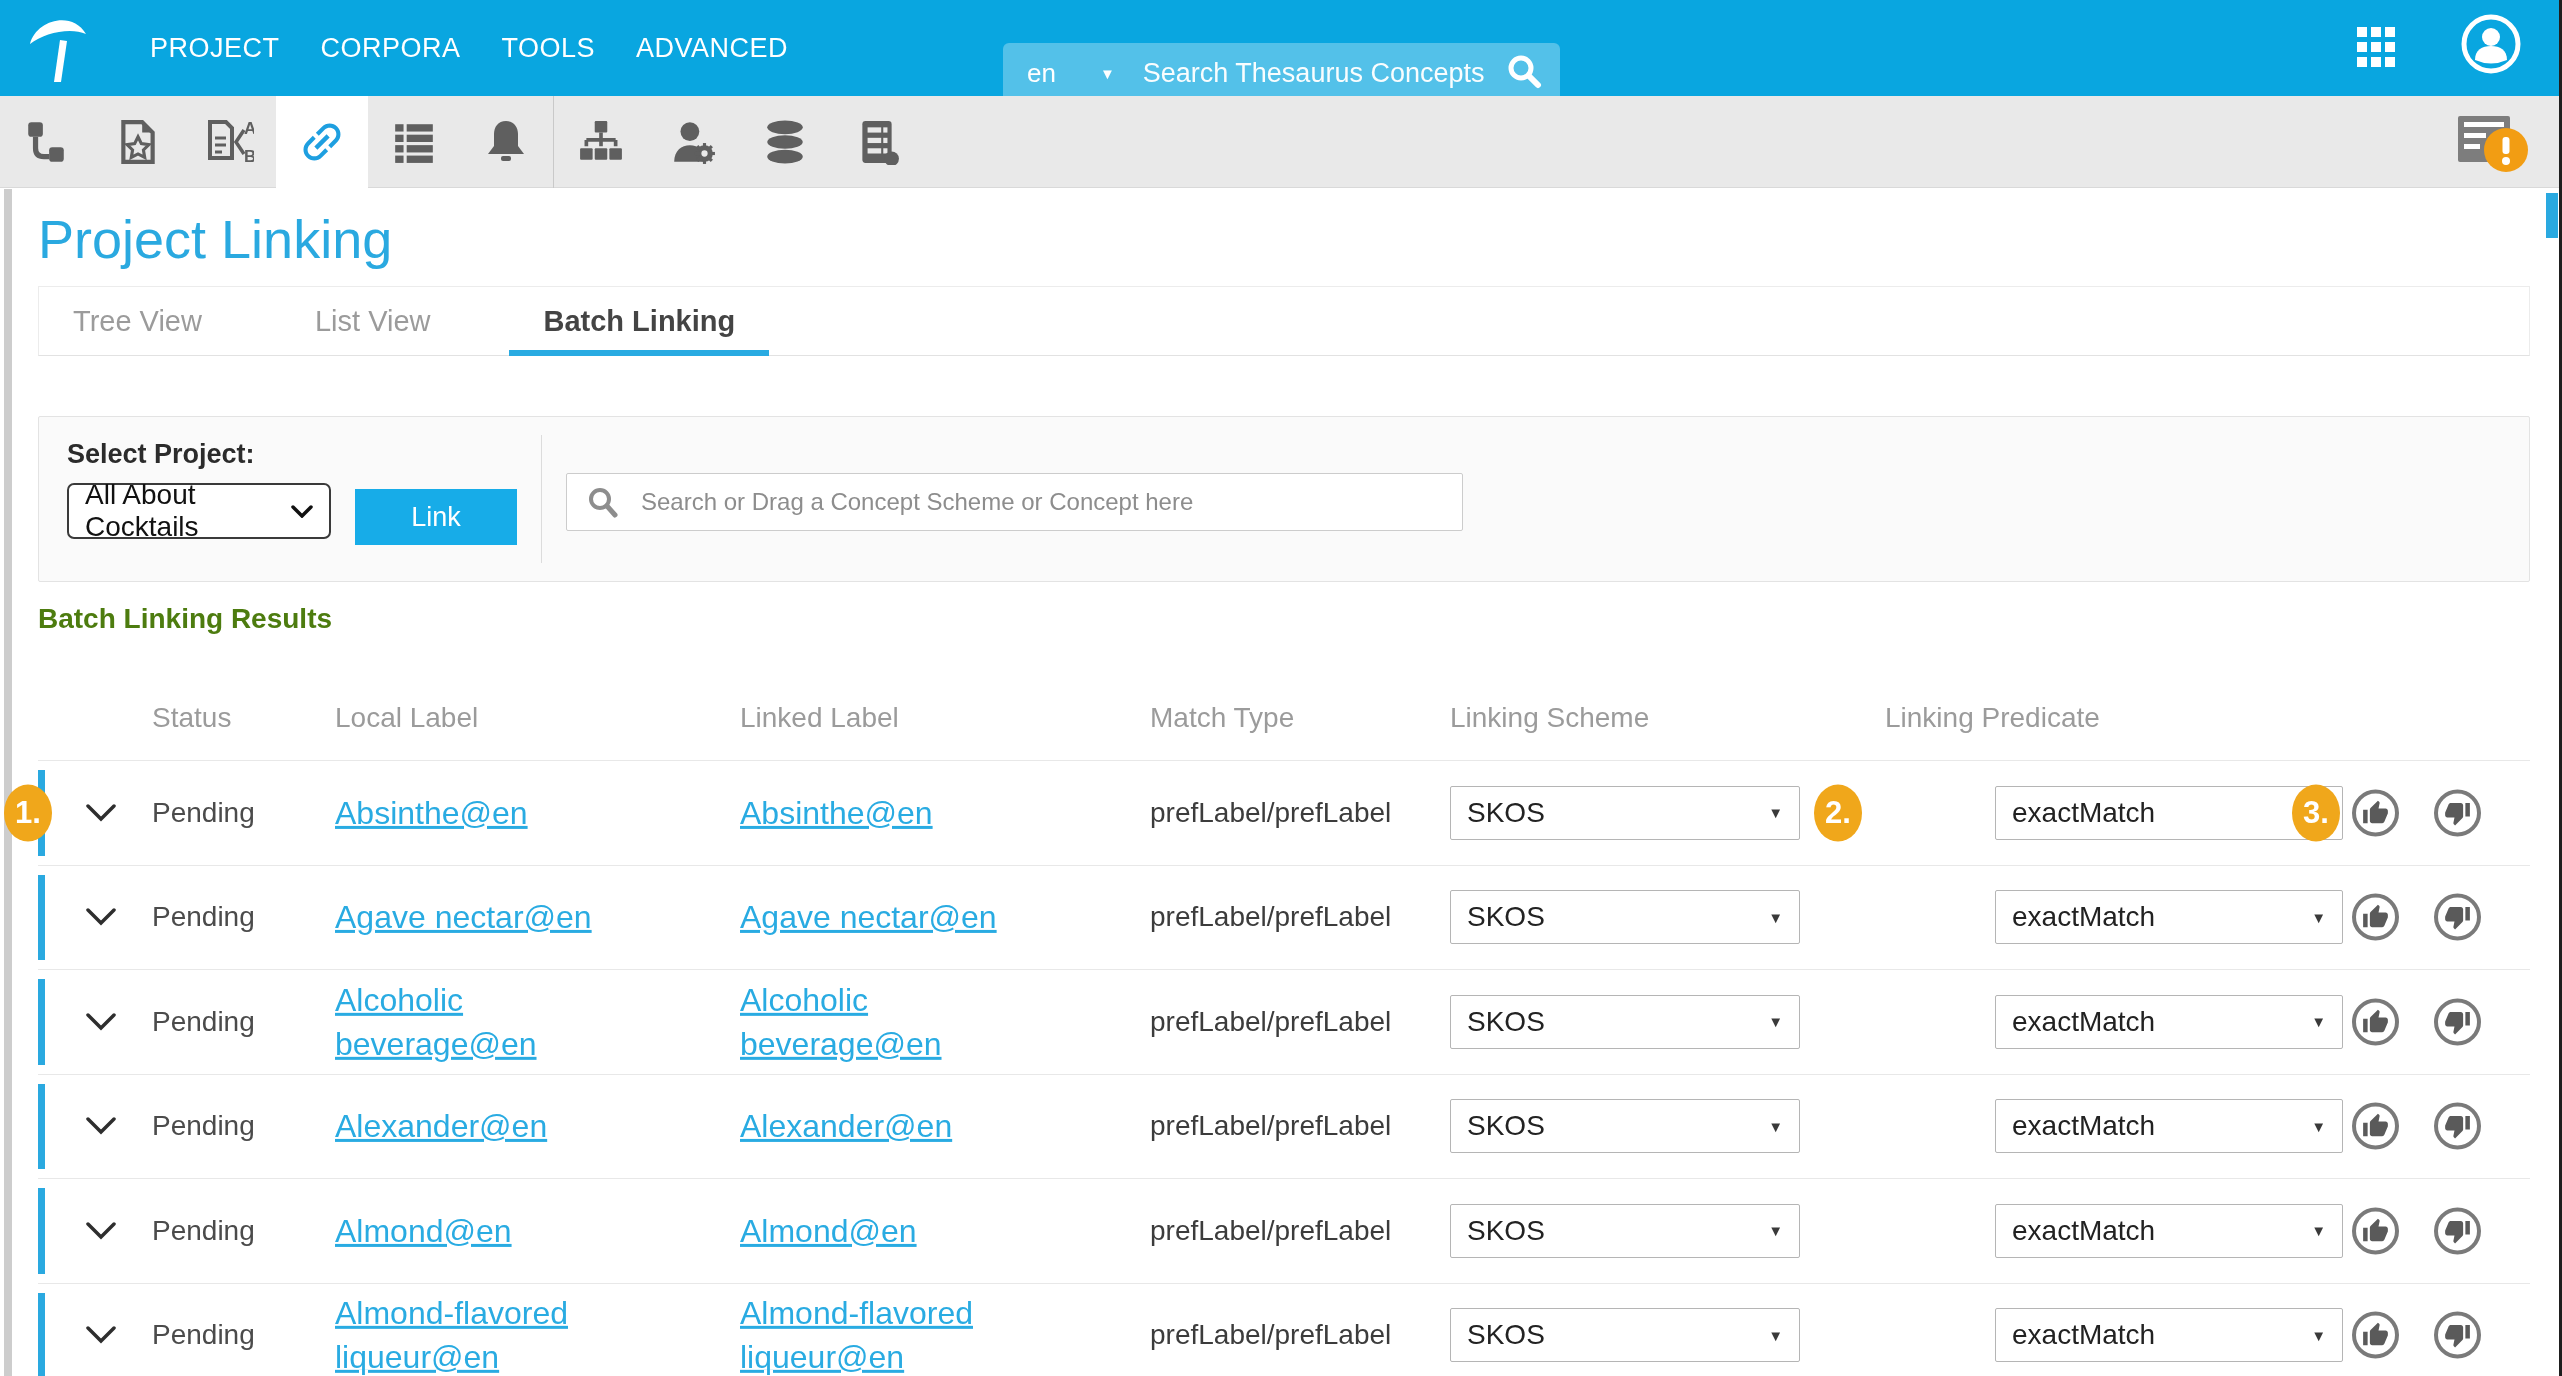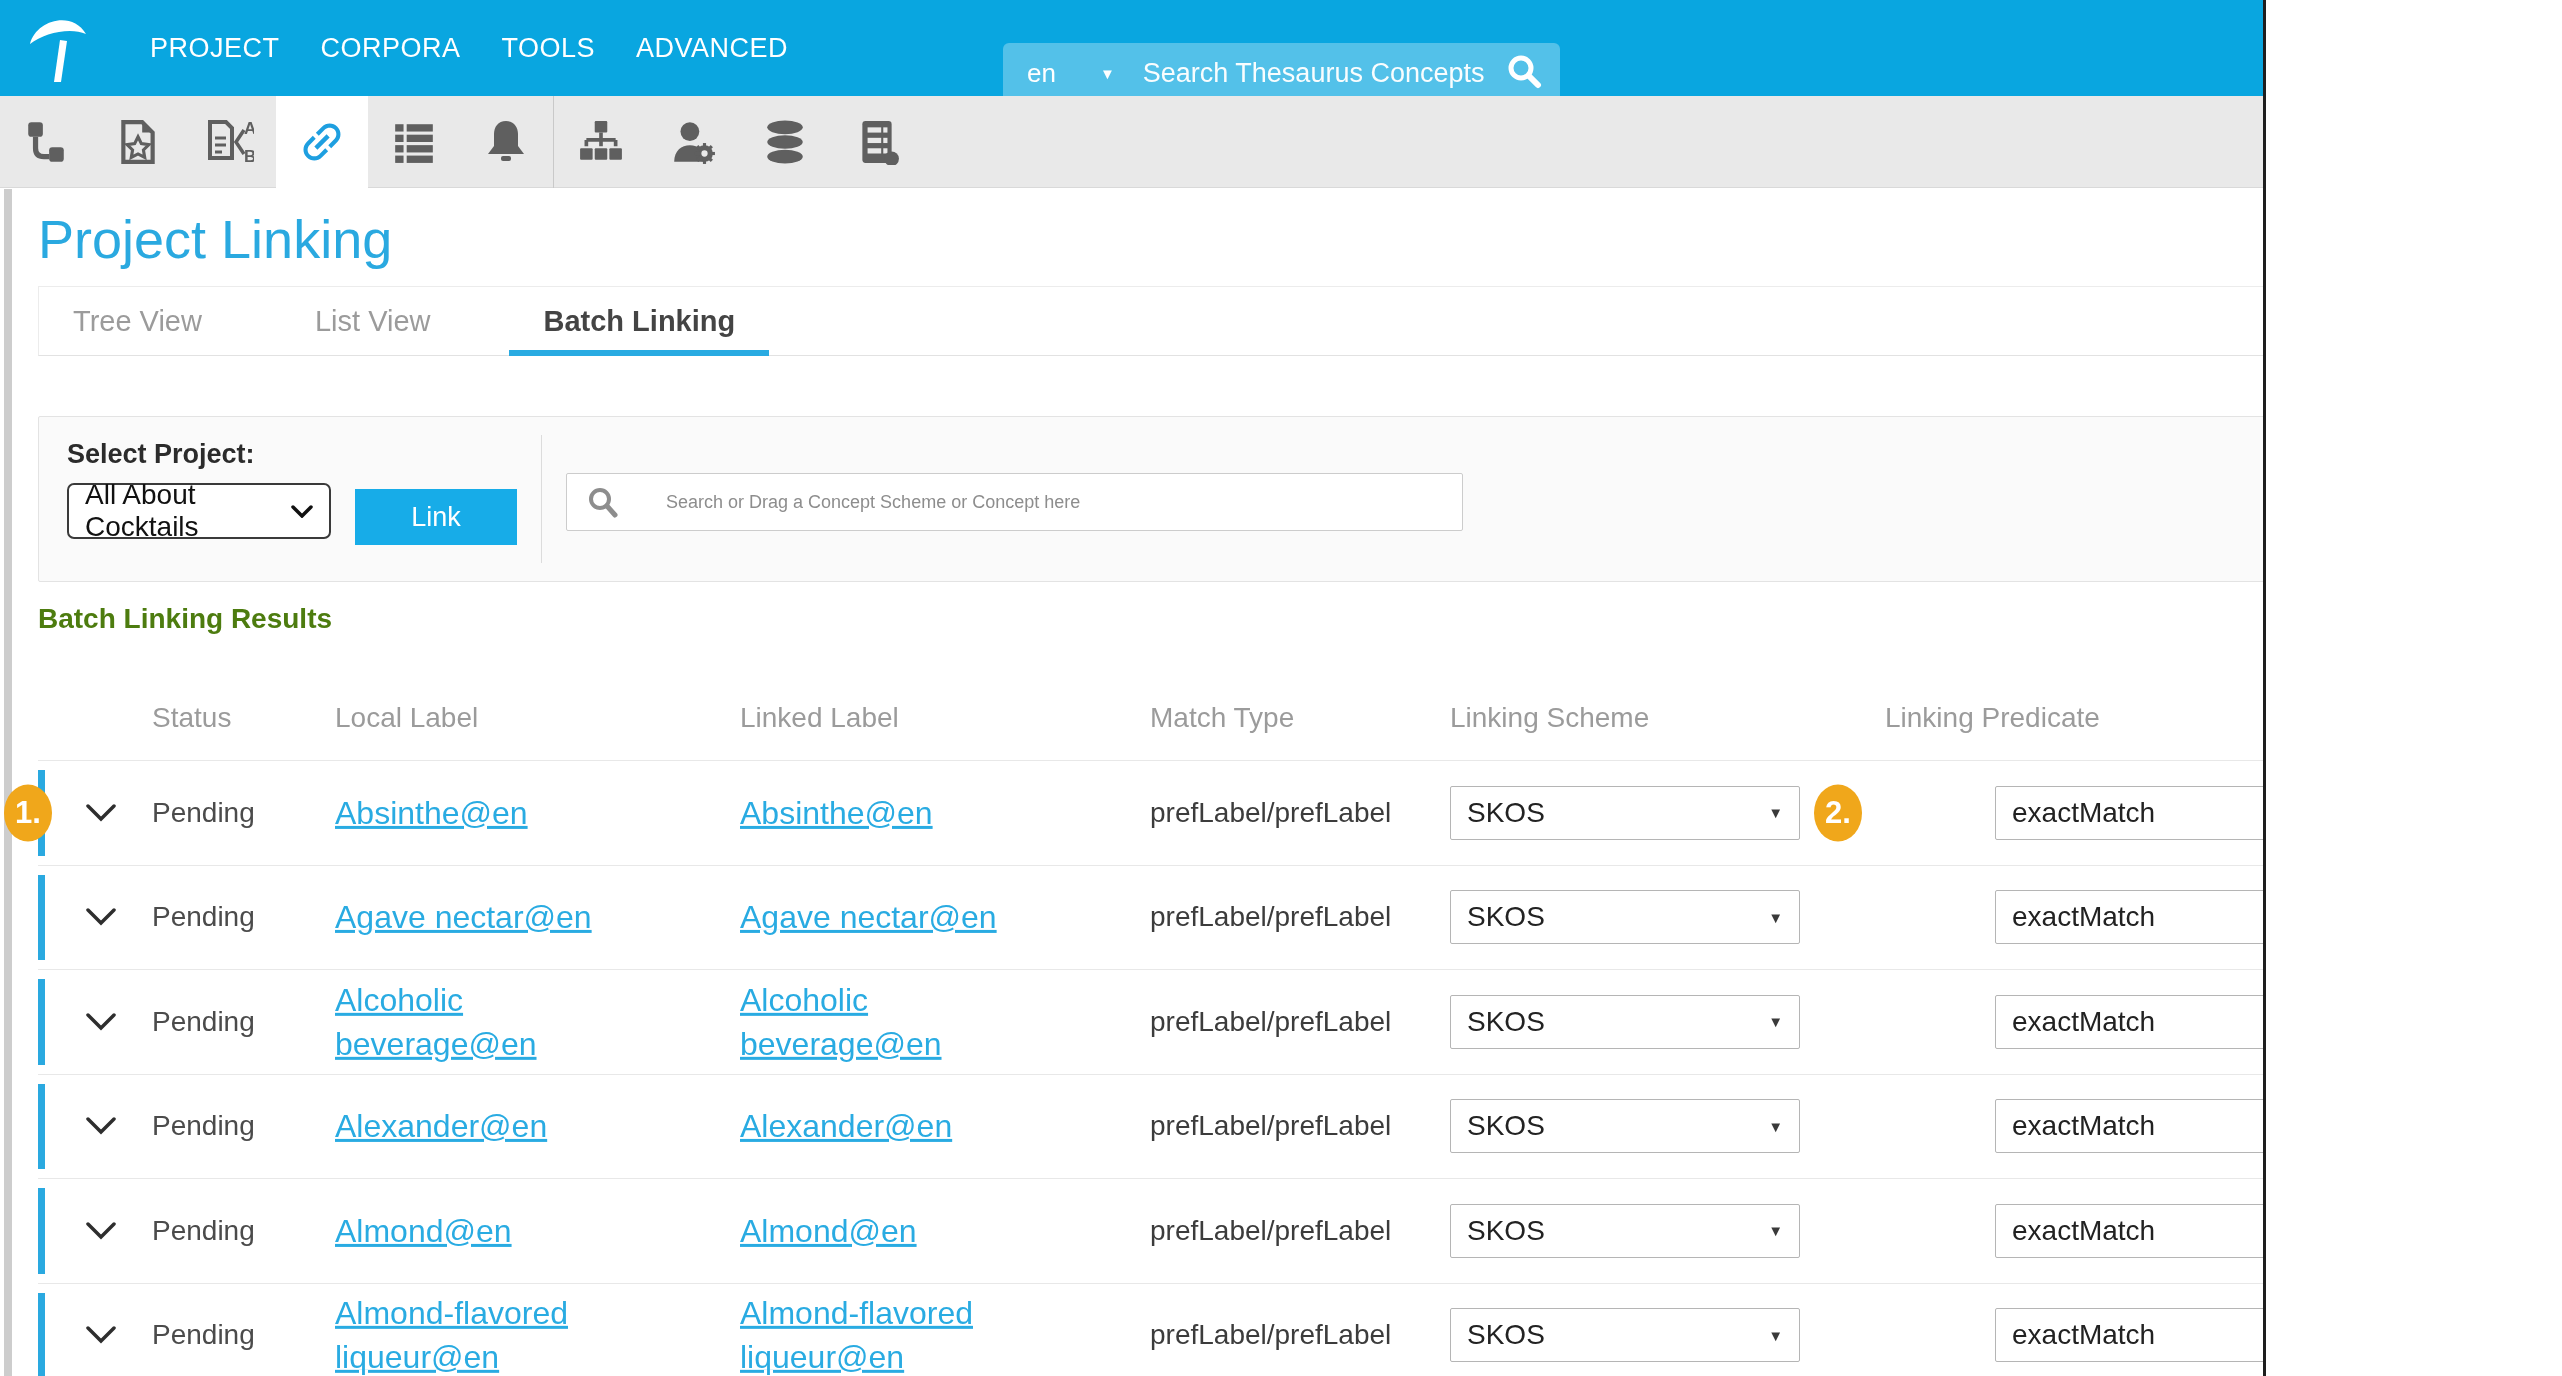--- a/index.html
+++ b/index.html
@@ -1,18 +1,18 @@
 <!DOCTYPE html>
 <html><head>
 <meta charset="utf-8">
 <style>
   * { box-sizing: border-box; margin: 0; padding: 0; }
   html,body { width:2562px; height:1376px; overflow:hidden; background:#fff;
     font-family:"Liberation Sans", sans-serif; }
-  .screen { position:relative; width:2266px; height:1376px; background:#fff; overflow:hidden; }
+  .screen { position:relative; width:2562px; height:1376px; background:#fff; overflow:hidden; }
 
   
   .navbar { position:relative; height:96px; background:#09a6e0; }
   .brand { position:absolute; left:28px; top:10px; width:60px; height:76px; }
   .nav-menu { position:absolute; left:150px; top:0; height:96px; display:flex; align-items:center; gap:41px; }
   .nav-item { color:#fff; font-size:27px; letter-spacing:.5px; cursor:pointer; }
   .nav-search { position:absolute; left:1003px; top:12px; width:557px; height:60px;
     background:rgba(255,255,255,.30); border-radius:6px; display:flex; align-items:center;margin-top:31px; }
   .nav-search .lang { color:#fff; font-size:26px; margin-left:24px; }
   .nav-search .caret { color:#fff; font-size:15px; margin-left:44px; }
@@ -51,21 +51,21 @@
   .lp-label { position:absolute; left:28px; top:22px; font-size:27px; font-weight:bold; color:#2b2b2b; }
   .project-select { position:absolute; left:28px; top:66px; width:264px; height:56px; background:#fff;
     border:2px solid #3a3a3a; border-radius:7px; display:flex; align-items:center;
     padding:0 16px; font-size:28px; color:#111; cursor:pointer; }
   .project-select .ps-text { flex:1; }
   .link-btn { position:absolute; left:316px; top:72px; width:162px; height:56px; background:#17ace8;
     color:#fff; border:none; font-size:27px; font-family:inherit; cursor:pointer; }
   .lp-divider { position:absolute; left:502px; top:18px; bottom:18px; width:1px; background:#dcdcdc; }
   .concept-search { position:absolute; left:527px; top:56px; width:897px; height:58px; }
   .concept-search input { width:100%; height:100%; border:1px solid #ccc; border-radius:2px;
-    padding-left:99px; font-size:18px; color:#333; font-family:inherit; outline:none; background:#fff; }
+    padding-left:74px; font-size:24px; color:#333; font-family:inherit; outline:none; background:#fff; }
   .concept-search input::placeholder { color:#8d8d8d; }
   .concept-search .mag { position:absolute; left:20px; top:13px; }
 
   .results-heading { margin-top:21px; font-size:28px; font-weight:bold; color:#4d7c0f; }
 
   .thead { position:relative; height:125px; }
   .th { position:absolute; bottom:26px; font-size:28px; color:#9b9b9b; }
   .result-row { position:relative; height:104.5px; border-top:1px solid #e8e8e8; }
   .row-bar { position:absolute; left:0; top:9px; bottom:9px; width:7px; background:#2aa9e0; }
   .cell { position:absolute; top:50%; transform:translateY(-50%); }

